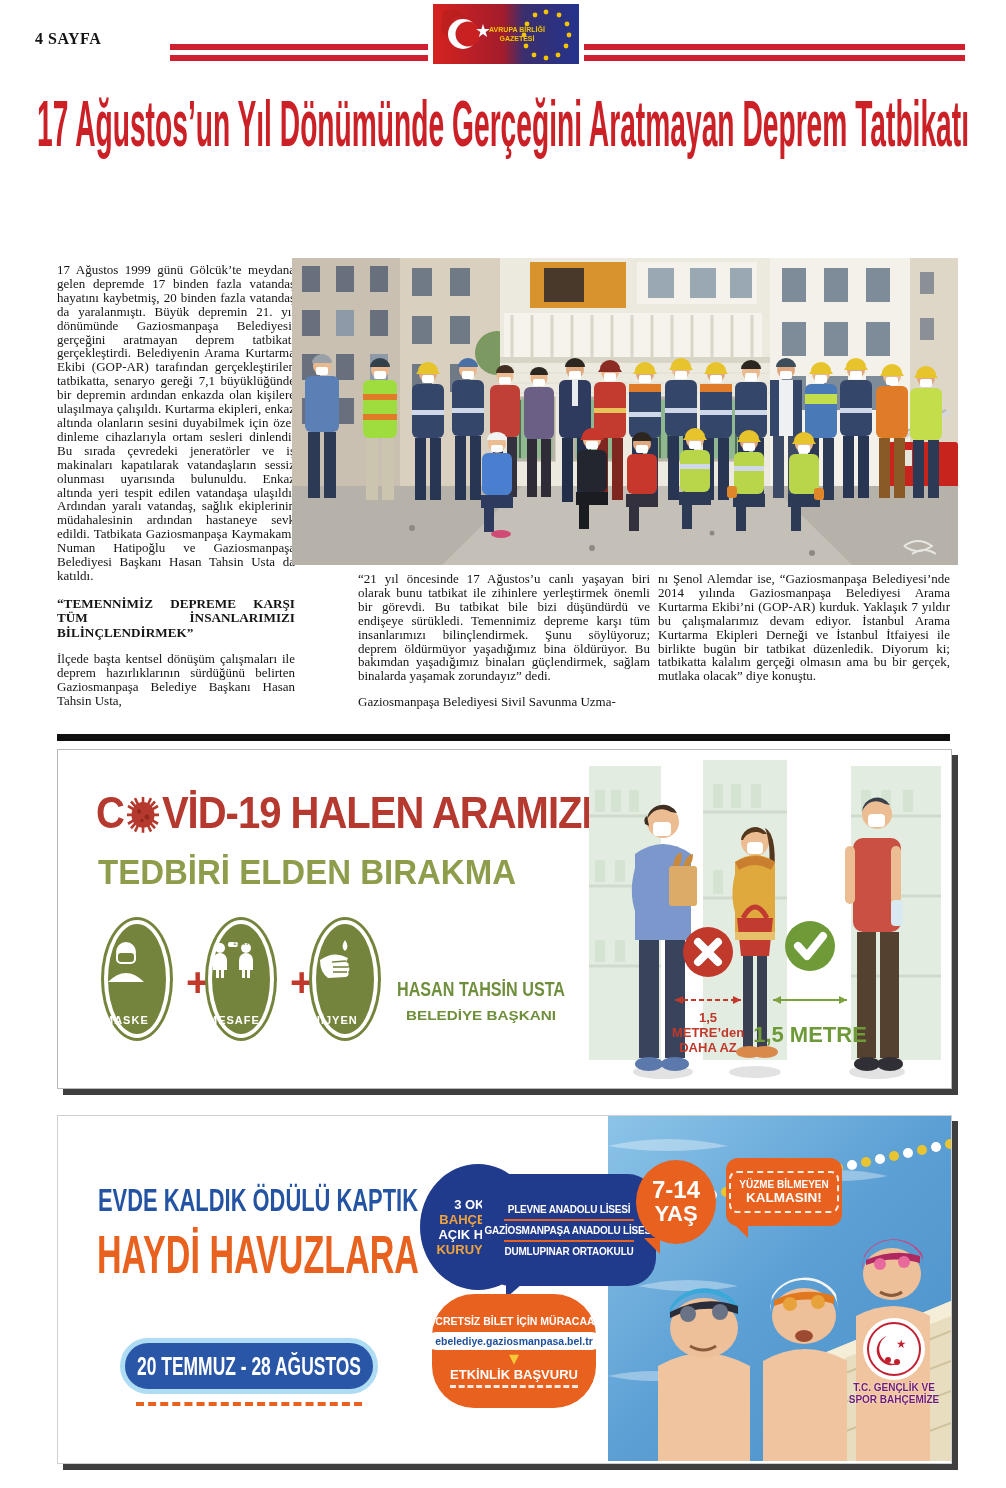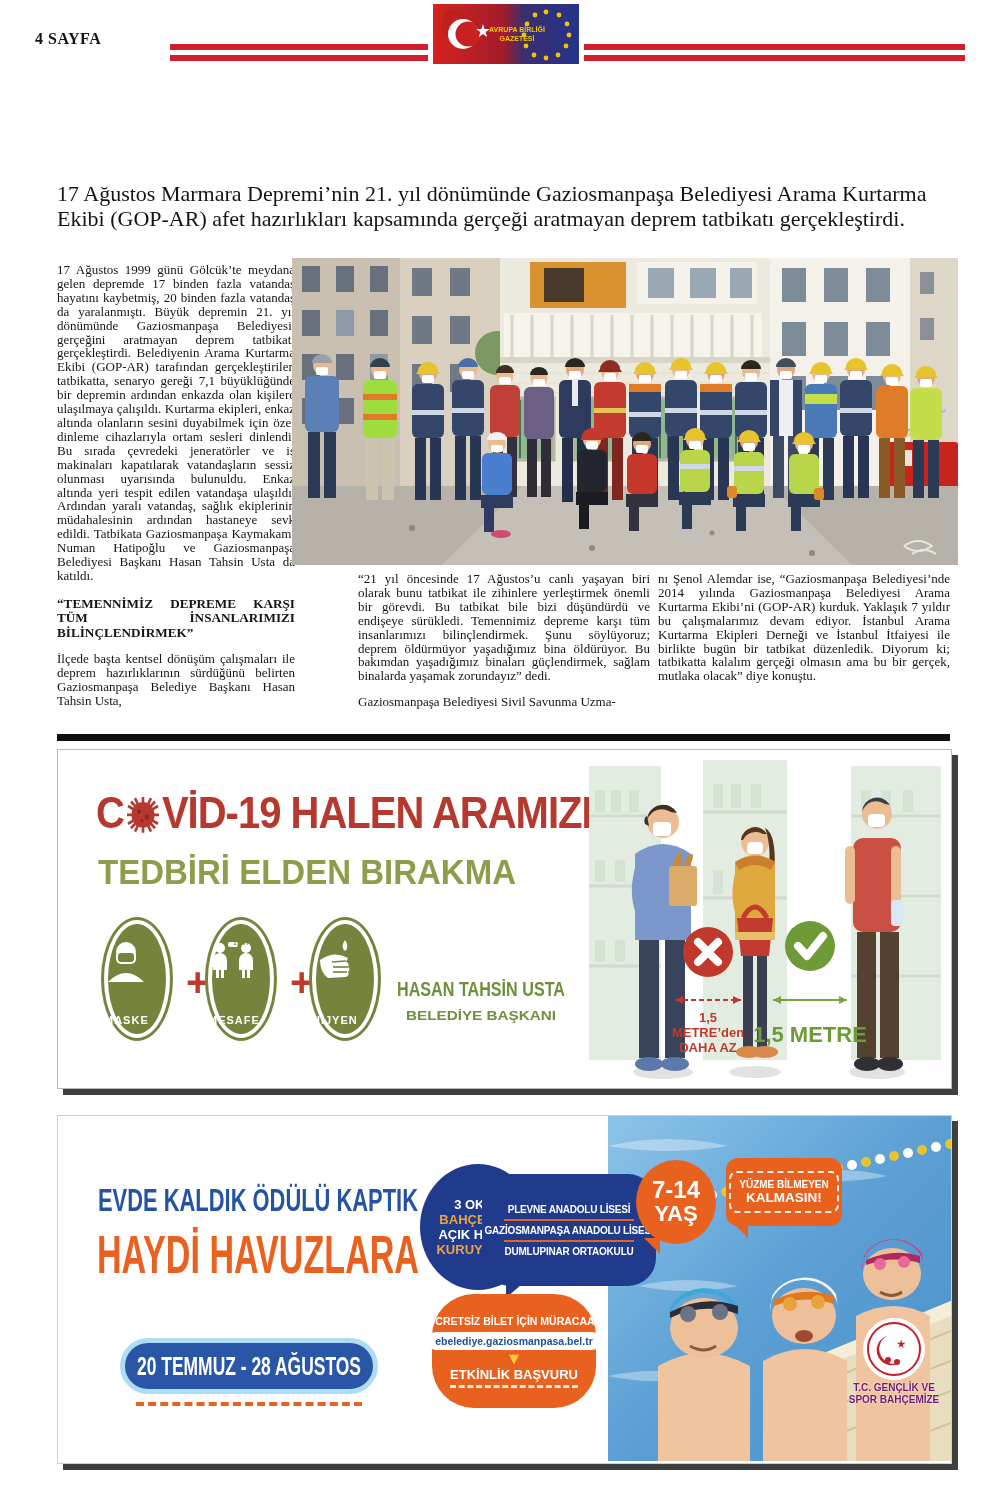--- a/index.html
+++ b/index.html
@@ -105,22 +105,26 @@
           <circle cx="93" cy="42" r="2.4"></circle>
         <circle cx="91" cy="31" r="2.4"></circle>
           <circle cx="94" cy="20" r="2.4"></circle>
           <circle cx="102" cy="11" r="2.4"></circle>
       </g>
       <text x="84" y="28" text-anchor="middle" font-family="Liberation Sans, sans-serif" font-size="7" font-weight="bold" fill="#f4c400">AVRUPA BİRLİĞİ</text>
       <text x="84" y="37" text-anchor="middle" font-family="Liberation Sans, sans-serif" font-size="7" font-weight="bold" fill="#f4c400">GAZETESİ</text>
     </svg>
   </div>
 
-
-  <div class="abs standfirst" style="left:57px;top:181px;width:893px;">17 Ağustos Marmara Depremi’nin 21. yıl dönümünde Gaziosmanpaşa Belediyesi Arama Kurtarma Ekibi (GOP-AR) afet hazırlıkları kapsamında gerçeği aratmayan deprem tatbikatı gerçekleştirdi.</div>
+  <div class="abs" style="left:33px;top:84px;">
+    <svg width="940" height="80" viewBox="0 0 940 80">
+      <text x="470" y="62" text-anchor="middle" textLength="932" lengthAdjust="spacingAndGlyphs" font-family="Liberation Sans, sans-serif" font-weight="bold" font-size="64" fill="#cc2027">17 Ağustos’un Yıl Dönümünde Gerçeğini Aratmayan Deprem Tatbikatı</text>
+    </svg>
+  </div>
+
 
   <div class="abs bodycol" style="left:57px;top:263px;width:238px;">
     <p>17 Ağustos 1999 günü Gölcük’te meydana gelen depremde 17 binden fazla vatandaş hayatını kaybetmiş, 20 binden fazla vatandaş da yaralanmıştı. Büyük depremin 21. yıl dönümünde Gaziosmanpaşa Belediyesi, gerçeğini aratmayan deprem tatbikatı gerçekleştirdi. Belediyenin Arama Kurtarma Ekibi (GOP-AR) tarafından gerçekleştirilen tatbikatta, senaryo gereği 7,1 büyüklüğünde bir depremin ardından enkazda olan kişilere ulaşılmaya çalışıldı. Kurtarma ekipleri, enkaz altında olanların sesini duyabilmek için özel dinleme cihazlarıyla ortam sesleri dinlendi. Bu sırada çevredeki jeneratörler ve iş makinaları kapatılarak vatandaşların sessiz olunması uyarısında bulunuldu. Enkaz altında yeri tespit edilen vatandaşa ulaşıldı. Ardından yaralı vatandaş, sağlık ekiplerinin müdahalesinin ardından hastaneye sevk edildi. Tatbikata Gaziosmanpaşa Kaymakamı Numan Hatipoğlu ve Gaziosmanpaşa Belediyesi Başkanı Hasan Tahsin Usta da katıldı.</p>
     <div class="subhead">“TEMENNİMİZ DEPREME KARŞI TÜM İNSANLARIMIZI BİLİNÇLENDİRMEK”</div>
     <p>İlçede başta kentsel dönüşüm çalışmaları ile deprem hazırlıklarının sürdüğünü belirten Gaziosmanpaşa Belediye Başkanı Hasan Tahsin Usta,</p>
   </div>
 
   <div class="abs" style="left:292px;top:258px;">
     <svg width="666" height="307" viewBox="0 0 666 307">
 

